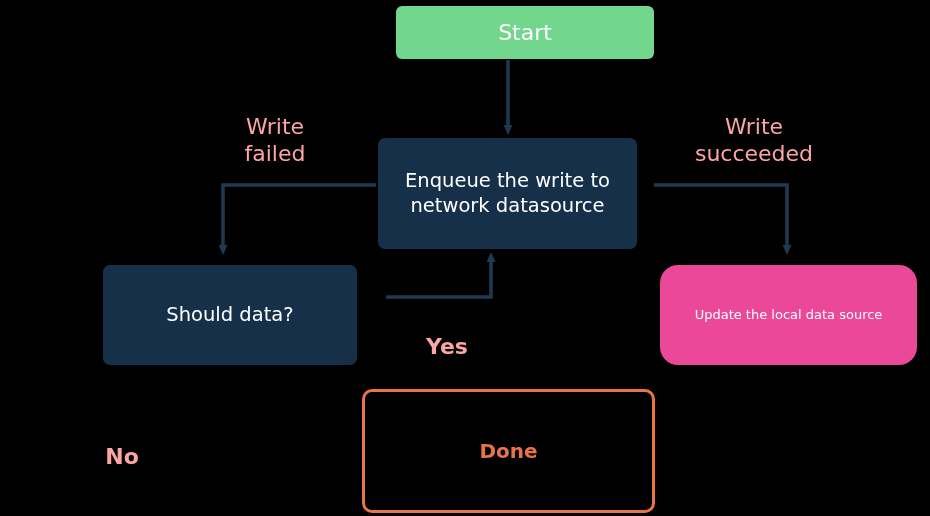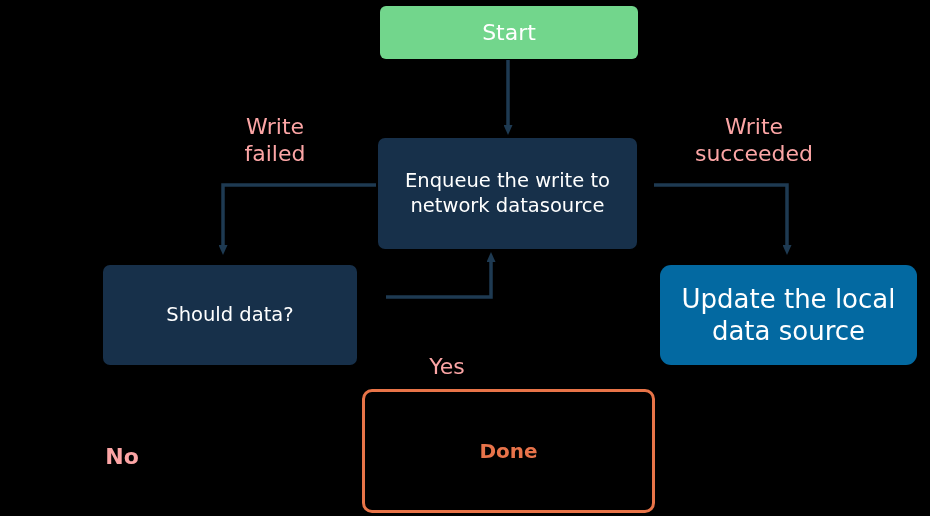--- a/index.html
+++ b/index.html
@@ -23,21 +23,21 @@
   .node {
     position: absolute;
     box-sizing: border-box;
     display: flex;
     align-items: center;
     justify-content: center;
     text-align: center;
     line-height: 1.25;
   }
   .node-start {
-    left: 380px;
+    left: 396px;
     top: 6px;
     width: 258px;
     height: 53px;
     background: #72D68C;
     border-radius: 6px;
     color: #ffffff;
     font-size: 22px;
     font-weight: 400;
   }
   .node-enqueue {
@@ -60,24 +60,24 @@
     border-radius: 7px;
     color: #ffffff;
     font-size: 19.5px;
     padding: 0 14px;
   }
   .node-update {
     left: 660px;
     top: 265px;
     width: 257px;
     height: 100px;
-    background: #0369a1;
-    border-radius: 11px;
+    background: #ec4899;
+    border-radius: 18px;
     color: #ffffff;
-    font-size: 26px;
+    font-size: 13px;
     padding: 0 14px;
   }
   .node-done {
     left: 362px;
     top: 389px;
     width: 293px;
     height: 124px;
     background: transparent;
     border: 3px solid #E87448;
     border-radius: 10px;
@@ -101,24 +101,24 @@
   }
   .label-write-succeeded {
     left: 660px;
     top: 114px;
     width: 188px;
     font-size: 22px;
     font-weight: 400;
   }
   .label-yes {
     left: 397px;
-    top: 354px;
+    top: 334px;
     width: 100px;
     font-size: 22px;
-    font-weight: normal;
+    font-weight: bold;
   }
   .label-no {
     left: 72px;
     top: 444px;
     width: 100px;
     font-size: 22px;
     font-weight: bold;
   }
   #connectors {
     position: absolute;

